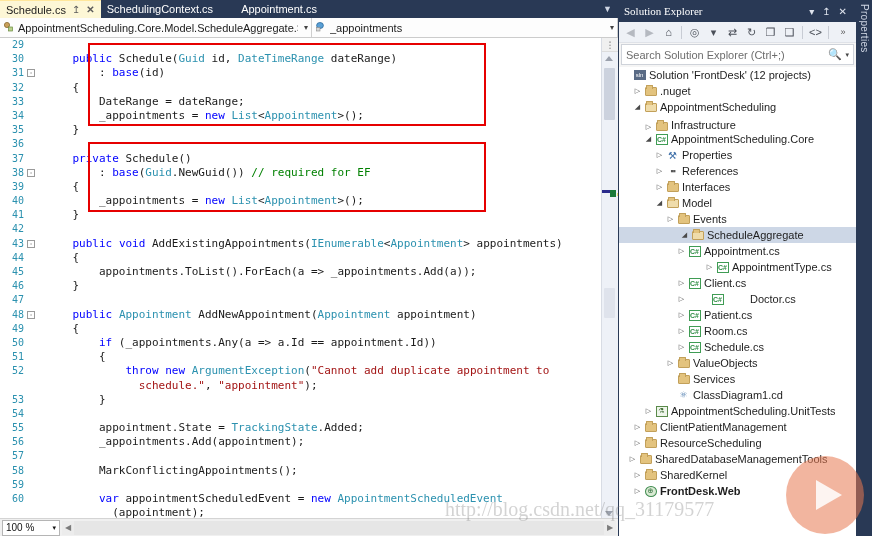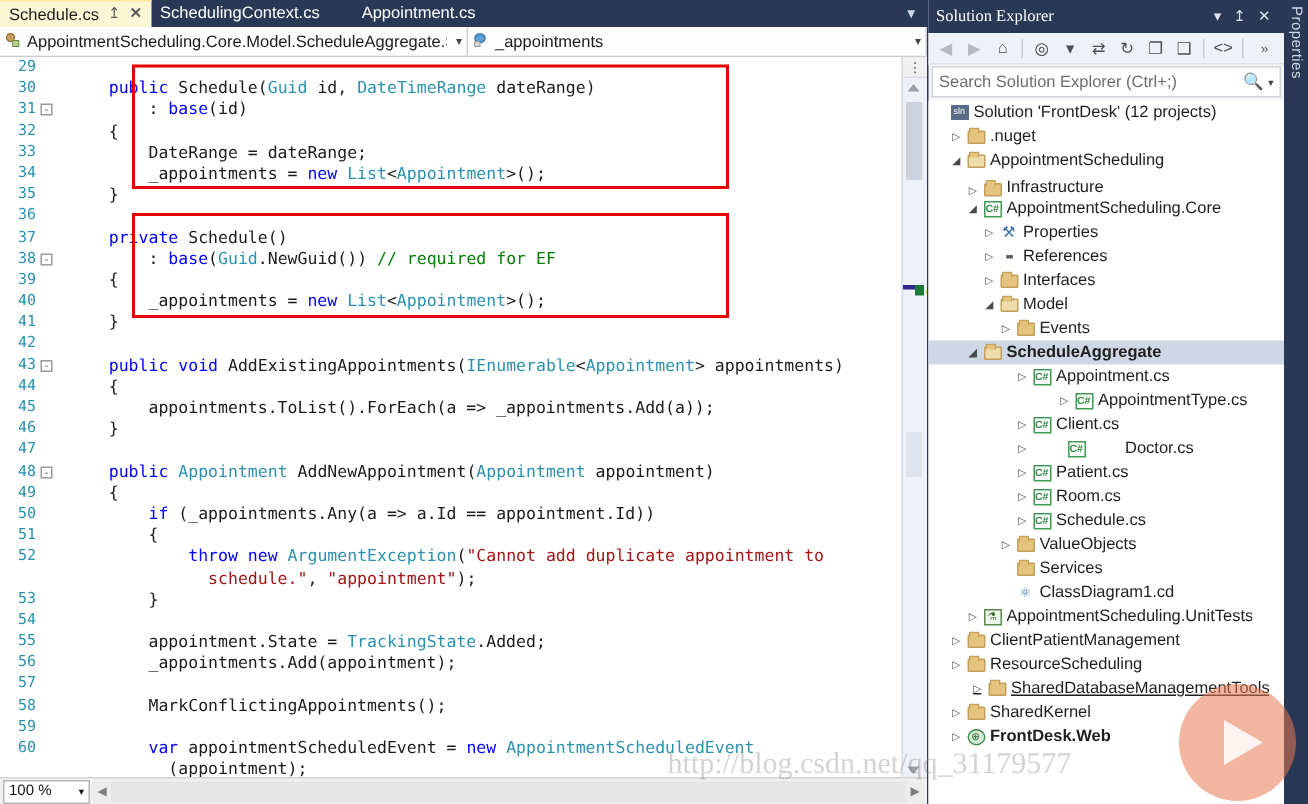--- a/index.html
+++ b/index.html
@@ -610,21 +610,21 @@
             </span>
             <span class="lbl">Model</span>
           </div>
           <div class="tnode" style="padding-left: 46px;">
             <span class="exp">▷</span>
             <span class="ico">
               <span class="folder"></span>
             </span>
             <span class="lbl">Events</span>
           </div>
-          <div class="tnode sel" style="padding-left: 24px; font-weight: bold;">
+          <div class="tnode sel" style="padding-left: 60px;">
             <span class="exp">◢</span>
             <span class="ico">
               <span class="folder open"></span>
             </span>
             <span class="lbl">ScheduleAggregate</span>
           </div>
           <div class="tnode" style="padding-left: 57px;">
             <span class="exp">▷</span>
             <span class="ico">
               <span class="csicon">C#</span>
@@ -708,21 +708,21 @@
             </span>
             <span class="lbl">ClientPatientManagement</span>
           </div>
           <div class="tnode" style="padding-left: 13px;">
             <span class="exp">▷</span>
             <span class="ico">
               <span class="folder"></span>
             </span>
             <span class="lbl">ResourceScheduling</span>
           </div>
-          <div class="tnode" style="padding-left: 27px; text-decoration: underline;">
+          <div class="tnode" style="padding-left: 8px;">
             <span class="exp">▷</span>
             <span class="ico">
               <span class="folder"></span>
             </span>
             <span class="lbl">SharedDatabaseManagementTools</span>
           </div>
           <div class="tnode" style="padding-left: 13px;">
             <span class="exp">▷</span>
             <span class="ico">
               <span class="folder"></span>

